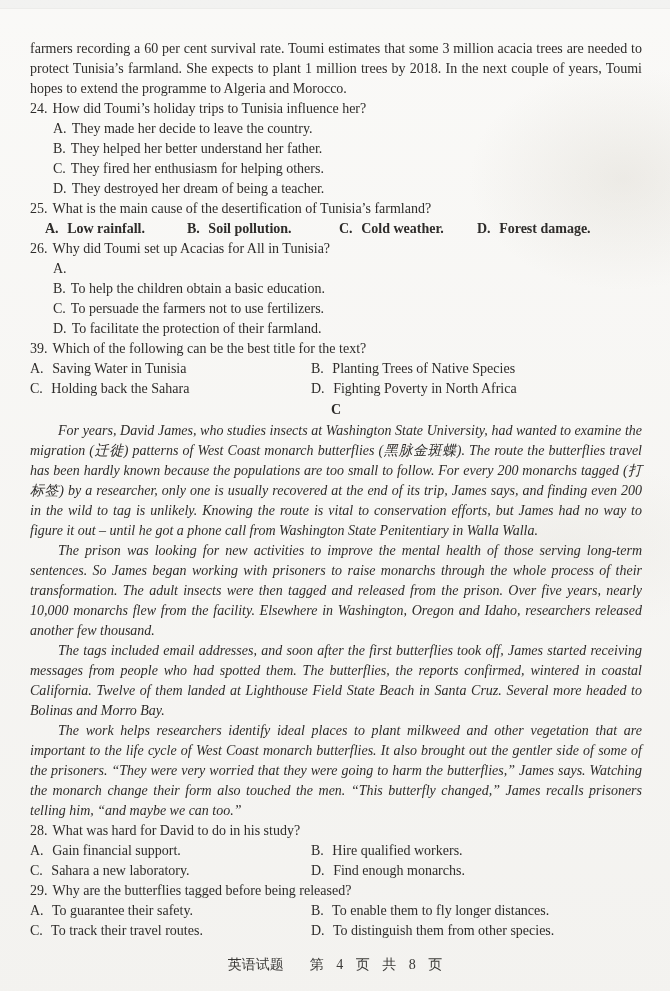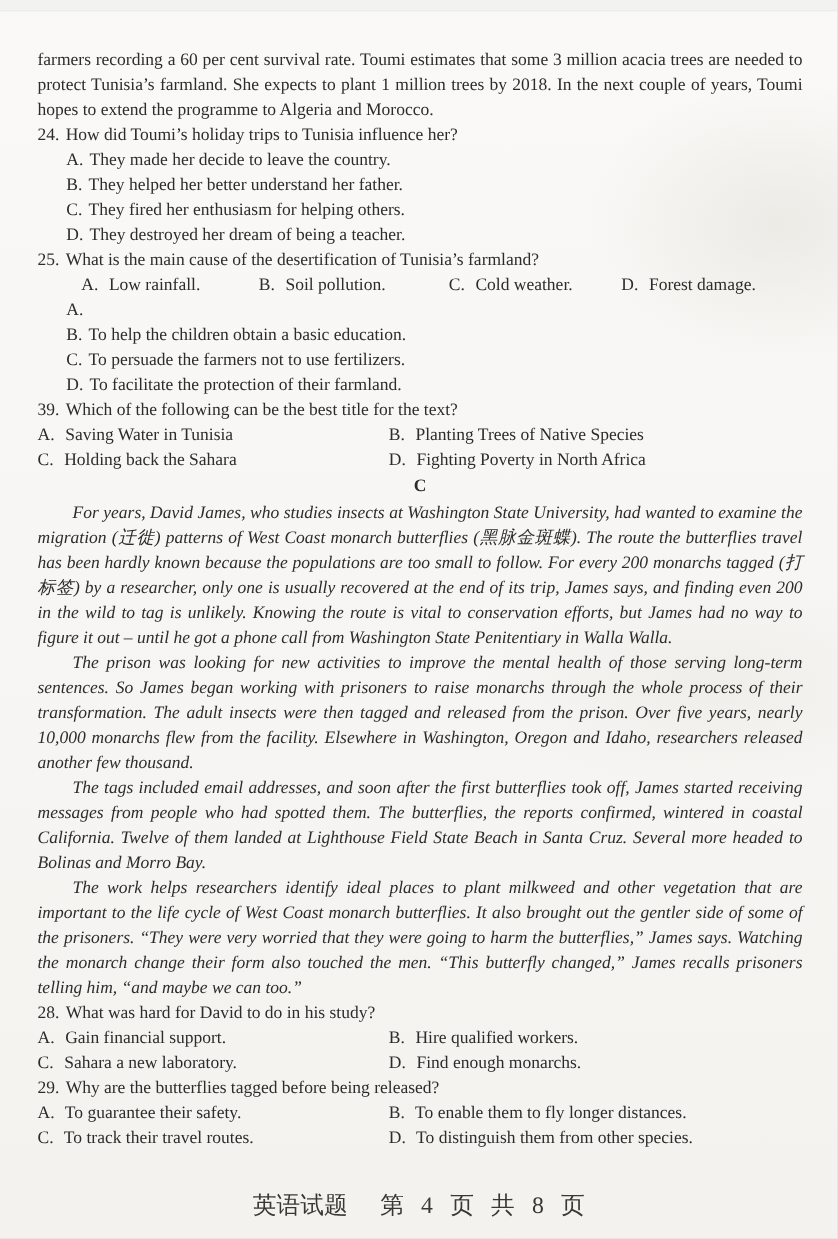--- a/index.html
+++ b/index.html
@@ -38,41 +38,42 @@
   .justified { text-align: justify; }
   .passage-par { text-align: justify; text-indent: 2em; font-style: italic; }
   .question { margin: 0; }
   .q-line { display: flex; }
   .q-num { flex: 0 0 auto; padding-right: 5px; }
   .q-text { flex: 1 1 auto; }
   .opt-stack { margin-left: 23px; }
   .opt-line { display: flex; }
   .opt-label { flex: 0 0 auto; padding-right: 5px; }
   .opt-inline {
-    margin-left: 35px;
+    margin-left: 15px;
     display: grid;
     grid-template-columns: 142px 152px 138px auto;
+    font-weight: bold;
   }
   .opt-twocol {
     display: grid;
     grid-template-columns: 281px auto;
   }
   .section-head {
     text-align: center;
     font-weight: bold;
     margin: 1px 0 1px 0;
   }
   .footer {
     position: absolute;
     left: 0; right: 0;
     bottom: 16px;
     display: flex;
     justify-content: center;
     gap: 26px;
-    font-size: 19px;
+    font-size: 14px;
     color: #393835;
   }
   .footer .pagination { word-spacing: 9px; }
 </style>
 </head>
 <body>
 
 <div class="page">
   <div class="top-strip"></div>
 
@@ -112,20 +113,24 @@
       </div>
       <div class="opt-inline">
         <span><span class="opt-label">A.</span> <span>Low rainfall.</span></span>
         <span><span class="opt-label">B.</span> <span>Soil pollution.</span></span>
         <span><span class="opt-label">C.</span> <span>Cold weather.</span></span>
         <span><span class="opt-label">D.</span> <span>Forest damage.</span></span>
       </div>
     </div>
 
     <div class="question">
+      <div class="q-line">
+        <span class="q-num">26.</span>
+        <span class="q-text">Why did Toumi set up Acacias for All in Tunisia?</span>
+      </div>
       <div class="opt-stack">
         <div class="opt-line">
           <span class="opt-label">A.</span>
         </div>
         <div class="opt-line">
           <span class="opt-label">B.</span>
           <span>To help the children obtain a basic education.</span>
         </div>
         <div class="opt-line">
           <span class="opt-label">C.</span>

